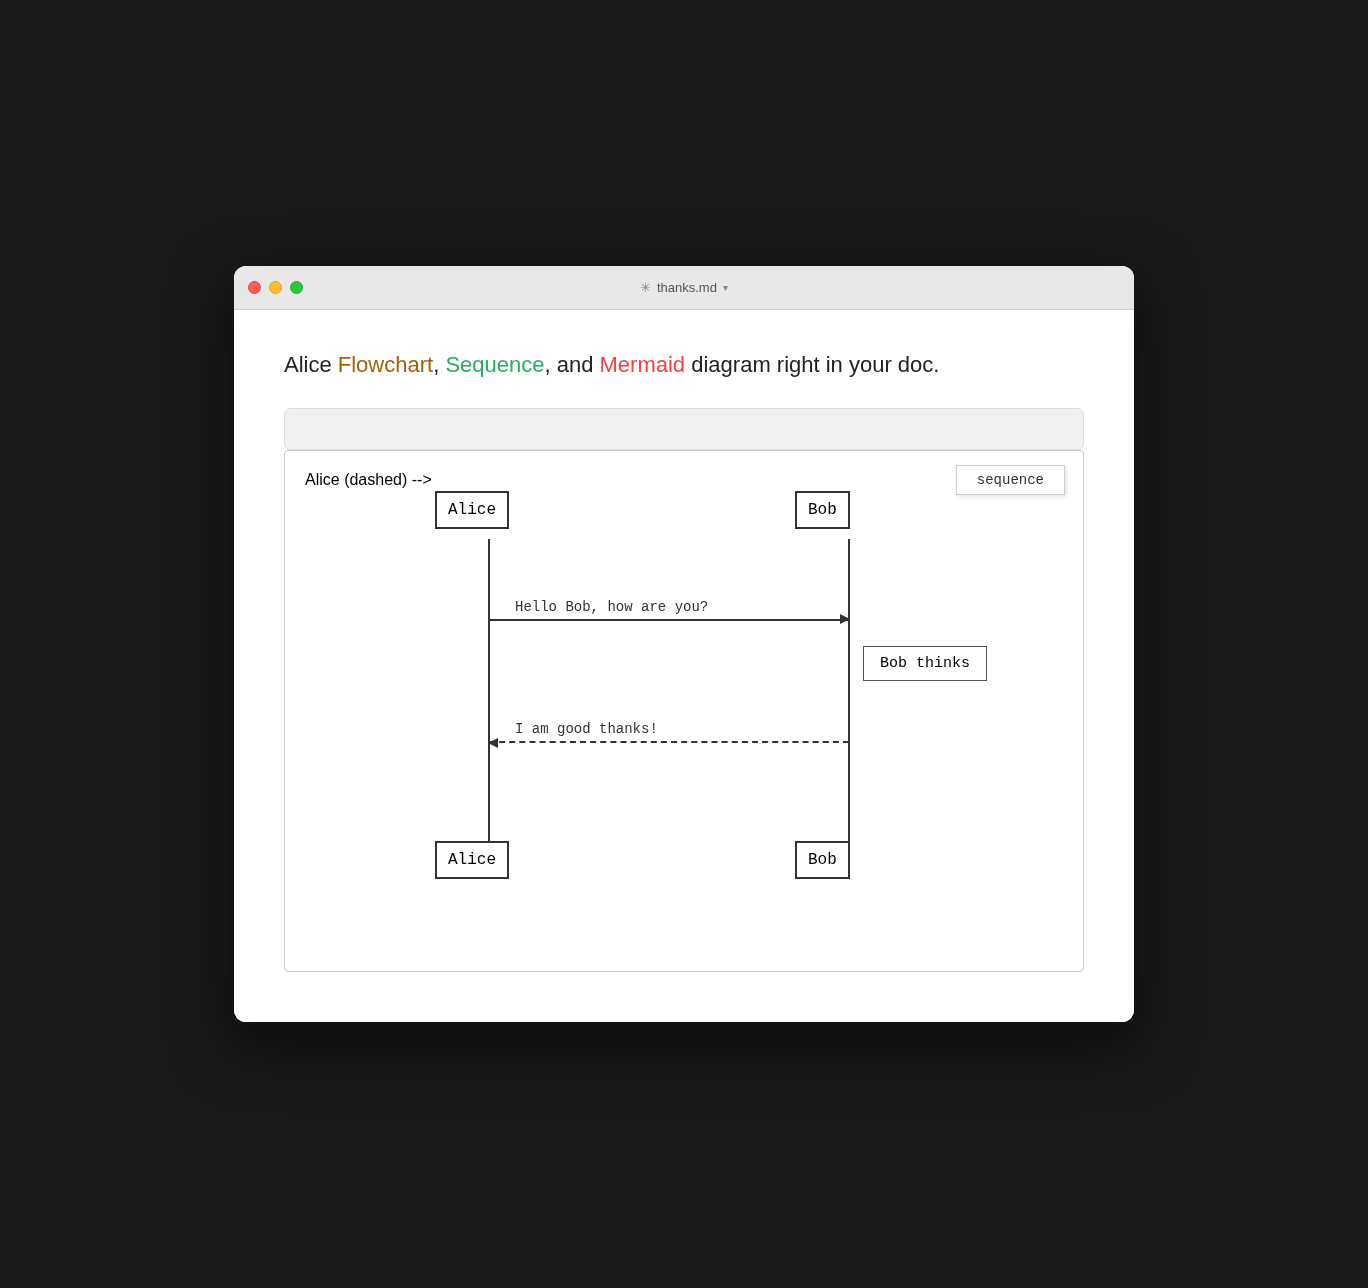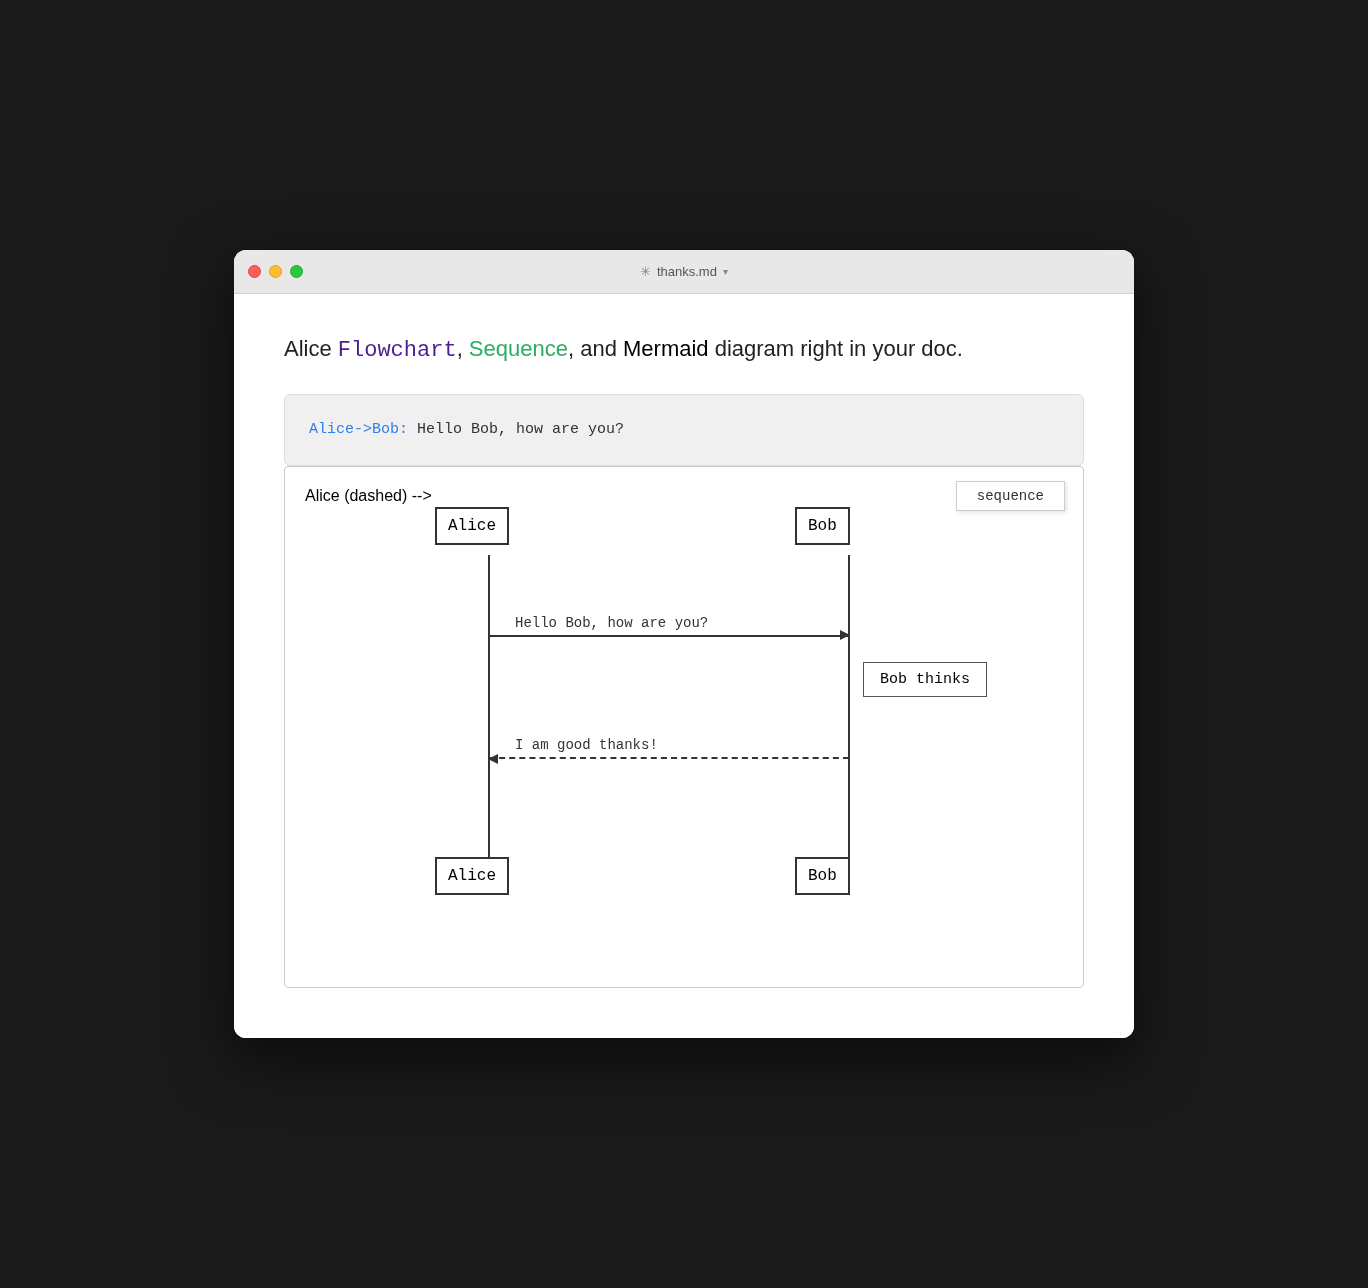--- a/index.html
+++ b/index.html
@@ -73,23 +73,23 @@
       padding: 40px 50px 50px;
     }
 
     .intro-text {
       font-size: 22px;
       color: #222;
       margin-bottom: 28px;
       line-height: 1.4;
     }
 
-    .intro-text .link-blue { color: #4c1d95; text-decoration: none; font-family: Liberation Mono, monospace; }
+    .intro-text .link-blue { color: #a16207; text-decoration: none; }
     .intro-text .link-green { color: #27ae60; text-decoration: none; }
-    .intro-text .link-orange { color: #000000; text-decoration: none; }
+    .intro-text .link-orange { color: #ef4444; text-decoration: none; }
 
     .code-block {
       background: #f0f0f0;
       border: 1px solid #ddd;
       border-radius: 6px;
       padding: 20px 24px;
       margin-bottom: 0;
       font-family: 'Courier New', Courier, monospace;
       font-size: 15px;
       line-height: 2;
@@ -215,23 +215,20 @@
     </div>
   </div>
 
   <div class="window-content">
 
     <p class="intro-text">
       <span>Alice </span><a class="link-blue">Flowchart</a><span>, </span><a class="link-green">Sequence</a><span>, and </span><a class="link-orange">Mermaid</a><span> diagram right in your doc.</span>
     </p>
 
     <div class="code-block">
-      <span class="code-line">
-        <span class="code-alice">Alice-&gt;Bob:</span><span class="code-plain"> Hello Bob, how are you?</span>
-      </span>
     </div>
 
     <div class="diagram-container">
       <div class="sequence-label">sequence</div>
 
       <div class="sequence-diagram">
 
         
         <div class="participant-box alice-top">Alice</div>
         <div class="participant-box bob-top">Bob</div>

